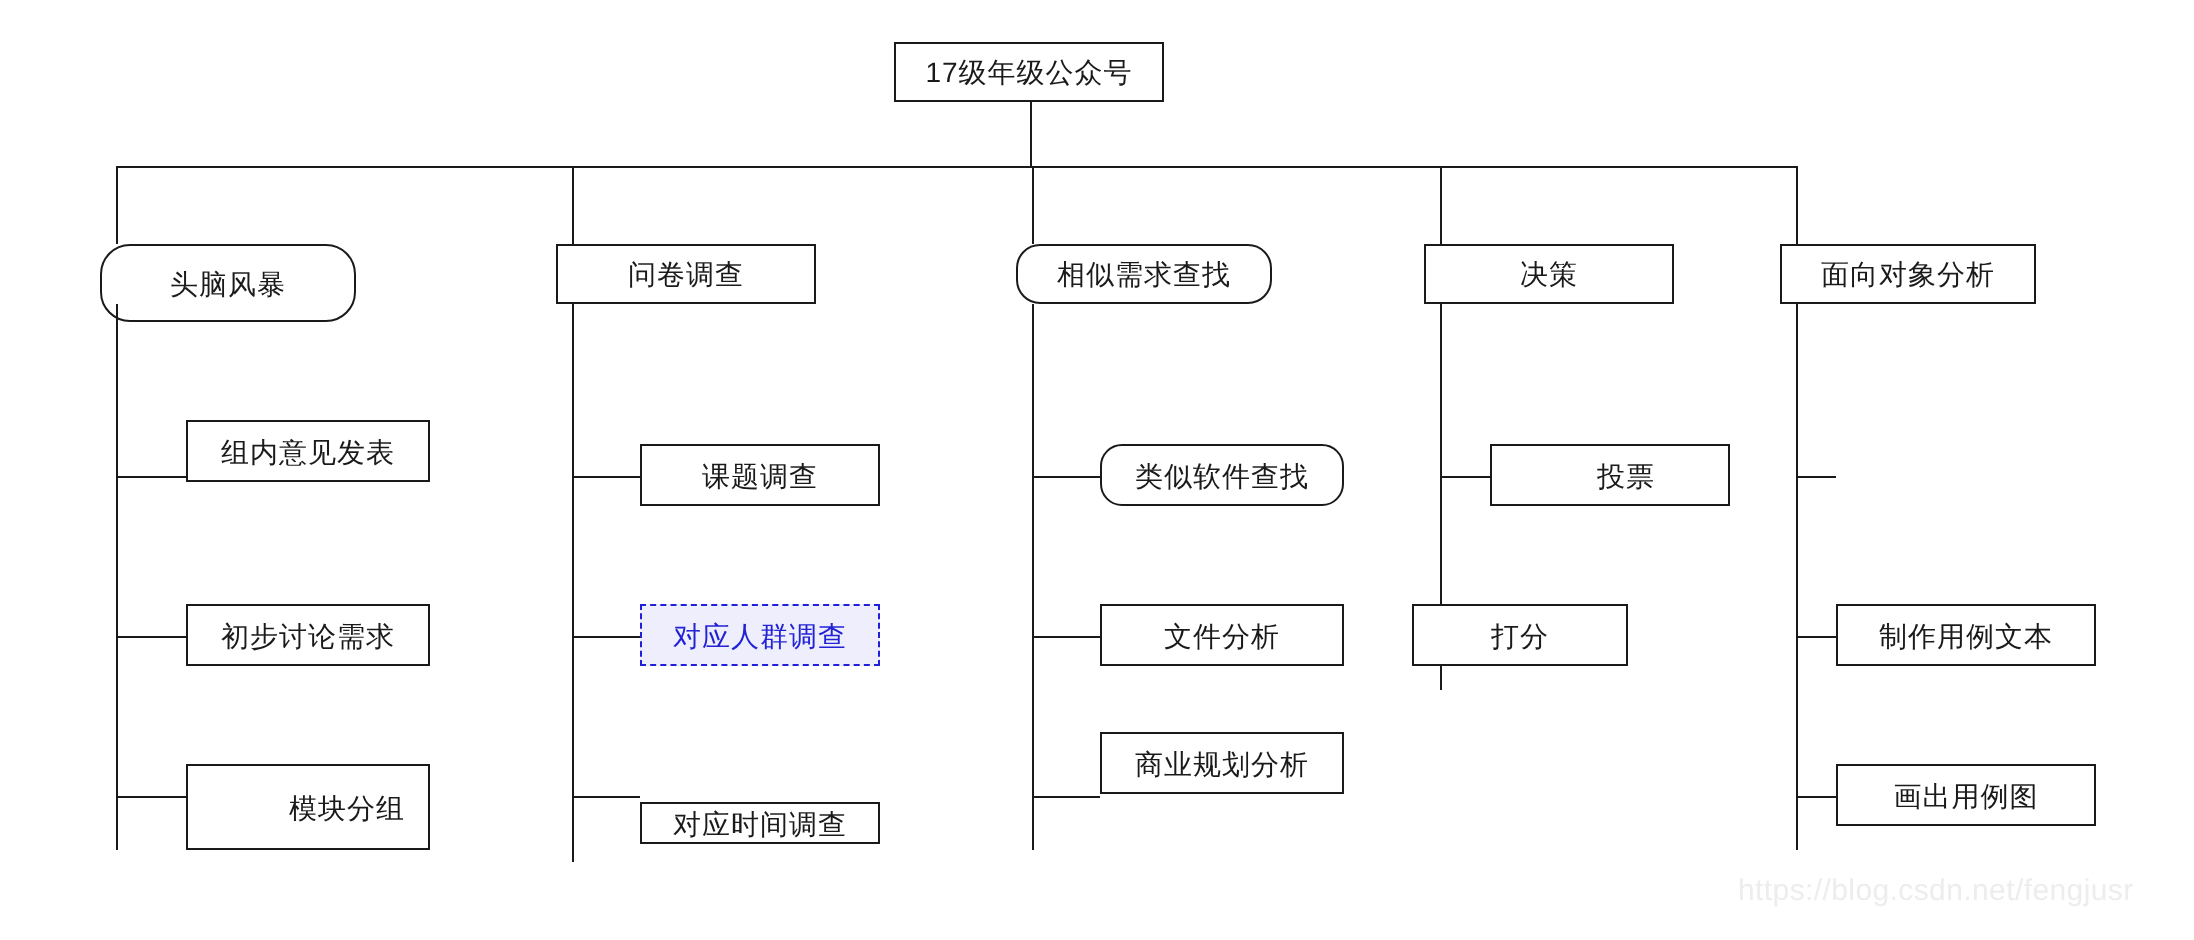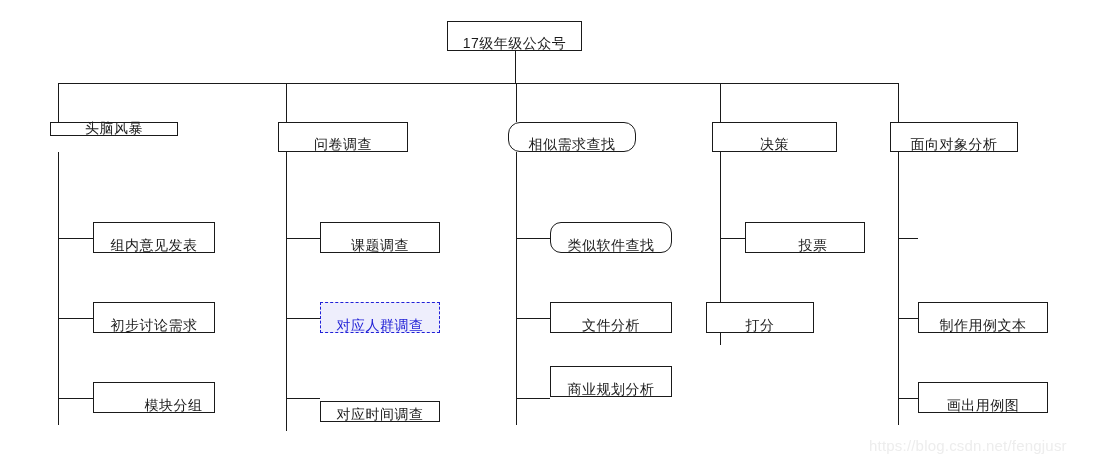--- a/index.html
+++ b/index.html
@@ -19,21 +19,21 @@
   }
   .node {
     position: absolute;
     box-sizing: border-box;
     border: 1px solid #1a1a1a;
     background: #ffffff;
     color: #1a1a1a;
     font-size: 14px;
     line-height: 1;
     display: flex;
-    align-items: flex-end;
+    align-items: center;
     justify-content: center;
     white-space: nowrap;
     letter-spacing: 0.5px;
   }
   .node.selected {
     border: 1px dashed #2020d8;
     background: #eeeefc;
     color: #2323d6;
     box-shadow: 0 0 0 0 transparent;
   }
@@ -57,34 +57,34 @@
 </head>
 <body>
 
 <div id="canvas">
     <div class="node" style="left: 447px; top: 21px; width: 135px; height: 30px;">
       <span class="label">17级年级公众号</span>
     </div>
     <div class="conn v" style="left: 515px; top: 51px; height: 32px;"></div>
     <div class="conn h" style="left: 58px; top: 83px; width: 840px;"></div>
     <div class="conn v" style="left: 58px; top: 83px; height: 39px;"></div>
-    <div class="node" style="left: 50px; top: 122px; width: 128px; height: 14px;">
+    <div class="node" style="left: 50px; top: 122px; width: 128px; height: 39px; border-radius: 15px;">
       <span class="label">头脑风暴</span>
     </div>
     <div class="conn v" style="left: 58px; top: 152px; height: 273px;"></div>
     <div class="conn h" style="left: 58px; top: 238px; width: 35px;"></div>
-    <div class="node" style="left: 93px; top: 222px; width: 122px; height: 31px;">
+    <div class="node" style="left: 93px; top: 210px; width: 122px; height: 31px;">
       <span class="label">组内意见发表</span>
     </div>
     <div class="conn h" style="left: 58px; top: 318px; width: 35px;"></div>
     <div class="node" style="left: 93px; top: 302px; width: 122px; height: 31px;">
       <span class="label">初步讨论需求</span>
     </div>
     <div class="conn h" style="left: 58px; top: 398px; width: 35px;"></div>
-    <div class="node" style="left: 93px; top: 382px; width: 122px; height: 31px; padding-left: 39px;">
+    <div class="node" style="left: 93px; top: 382px; width: 122px; height: 43px; padding-left: 39px;">
       <span class="label">模块分组</span>
     </div>
     <div class="conn v" style="left: 286px; top: 83px; height: 39px;"></div>
     <div class="node" style="left: 278px; top: 122px; width: 130px; height: 30px;">
       <span class="label">问卷调查</span>
     </div>
     <div class="conn v" style="left: 286px; top: 152px; height: 279px;"></div>
     <div class="conn h" style="left: 286px; top: 238px; width: 34px;"></div>
     <div class="node" style="left: 320px; top: 222px; width: 120px; height: 31px;">
       <span class="label">课题调查</span>

